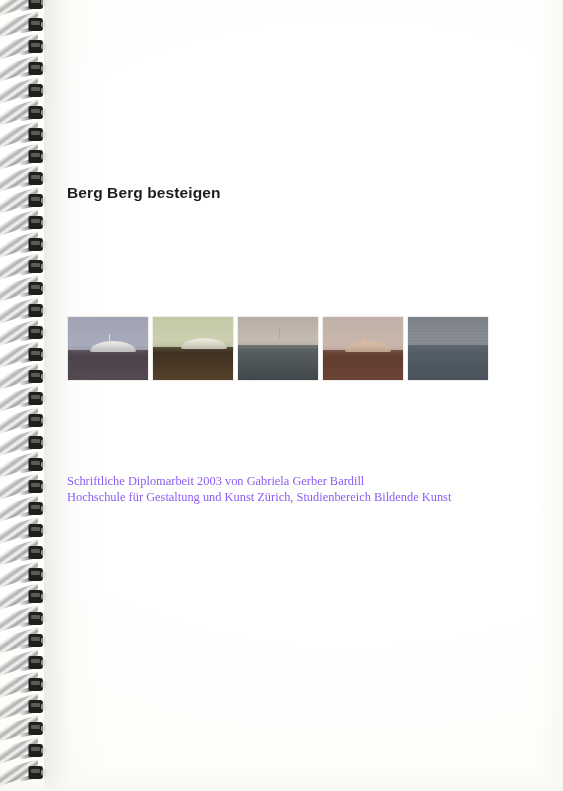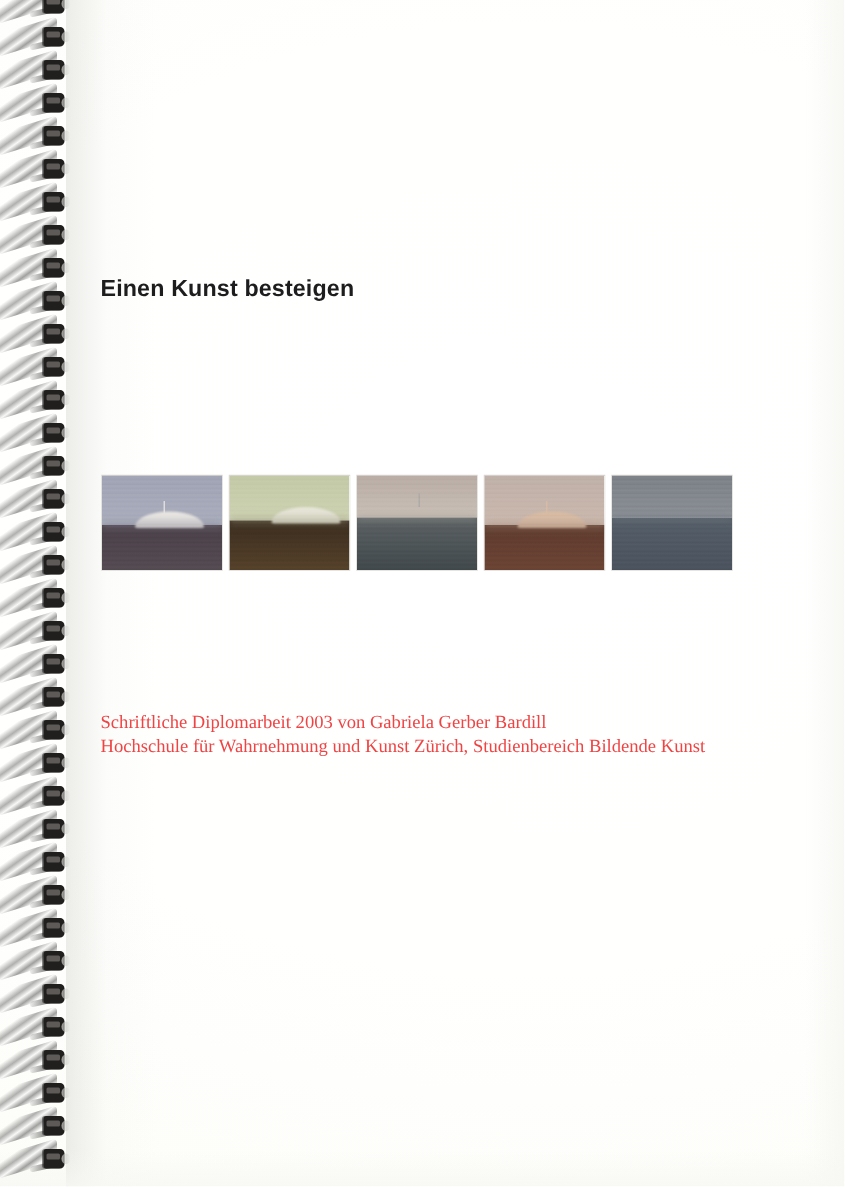--- a/index.html
+++ b/index.html
@@ -194,21 +194,21 @@
   }
 
   
   .credits {
     position: absolute;
     left: 67px;
     top: 473px;
     font-family: "Liberation Serif", serif;
     font-size: 12.4px;
     line-height: 16.4px;
-    color: #ef4444;
+    color: #8b5cf6;
     white-space: nowrap;
   }
   .credits div { white-space: nowrap; }
 </style>
 </head>
 <body>
 
 <div id="page">
 
   <div class="paper"></div>
@@ -428,21 +428,21 @@
         <div class="hole"></div>
       </div>
       <div class="coil" style="top: 764px;">
         <div class="wire"></div>
         <div class="neck"></div>
         <div class="hook"></div>
         <div class="hole"></div>
       </div>
     </div>
 
-  <div class="title">Einen Kunst besteigen</div>
+  <div class="title">Berg Berg besteigen</div>
 
 
   <div class="photo-strip" id="photo-strip">
       <div class="photo">
         <div class="sky" style="height: 52%; background: linear-gradient(rgb(159, 163, 180), rgb(169, 173, 188));"></div>
         <div class="ground" style="height: 48%; background: linear-gradient(rgb(74, 64, 72), rgb(84, 74, 82));"></div>
         <div class="peak" style="background: rgb(233, 230, 226); width: 46px; height: 11px; left: 22px; top: calc(52% - 9px);"></div>
         <div class="mast" style="background: rgb(233, 230, 226); opacity: 0.85; height: 9px; left: 41px; top: calc(52% - 16px);"></div>
         <div class="haze" style="top: calc(52% - 4px); background: linear-gradient(rgba(169, 173, 188, 0.4), rgba(74, 64, 72, 0.333));"></div>
         <div class="grain"></div>
@@ -472,16 +472,16 @@
       <div class="photo">
         <div class="sky" style="height: 44%; background: linear-gradient(rgb(124, 128, 135), rgb(138, 142, 149));"></div>
         <div class="ground" style="height: 56%; background: linear-gradient(rgb(85, 94, 104), rgb(74, 83, 93));"></div>
         <div class="haze" style="top: calc(44% - 4px); background: linear-gradient(rgba(138, 142, 149, 0.4), rgba(85, 94, 104, 0.333));"></div>
         <div class="grain"></div>
       </div>
     </div>
 
   <div class="credits">
     <div>Schriftliche Diplomarbeit 2003 von Gabriela Gerber Bardill</div>
-    <div>Hochschule für Wahrnehmung und Kunst Zürich, Studienbereich Bildende Kunst</div>
+    <div>Hochschule für Gestaltung und Kunst Zürich, Studienbereich Bildende Kunst</div>
   </div>
 
 </div>
 
 </body></html>

